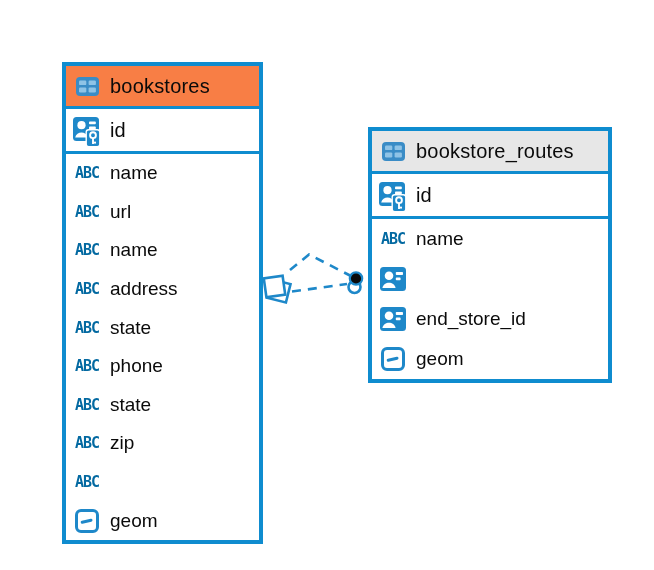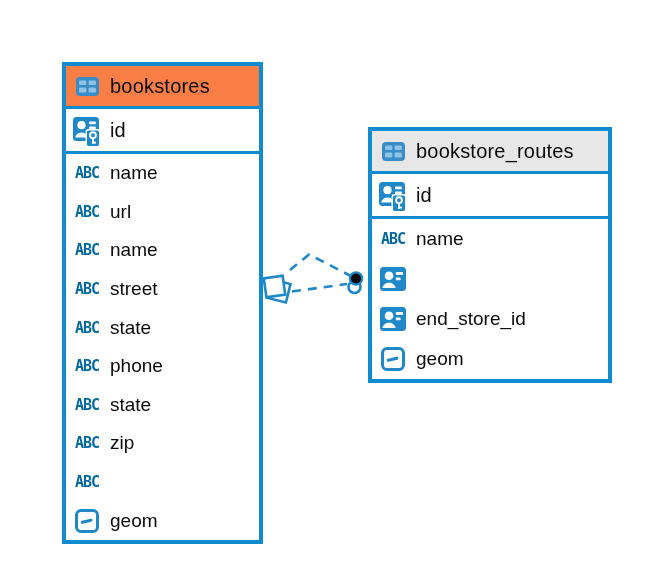--- a/index.html
+++ b/index.html
@@ -99,21 +99,21 @@
     <div class="row">
       <span class="abc">ABC</span>
       <span class="cname">url</span>
     </div>
     <div class="row">
       <span class="abc">ABC</span>
       <span class="cname">name</span>
     </div>
     <div class="row">
       <span class="abc">ABC</span>
-      <span class="cname">street</span>
+      <span class="cname">address</span>
     </div>
     <div class="row">
       <span class="abc">ABC</span>
       <span class="cname">state</span>
     </div>
     <div class="row">
       <span class="abc">ABC</span>
       <span class="cname">phone</span>
     </div>
     <div class="row">

